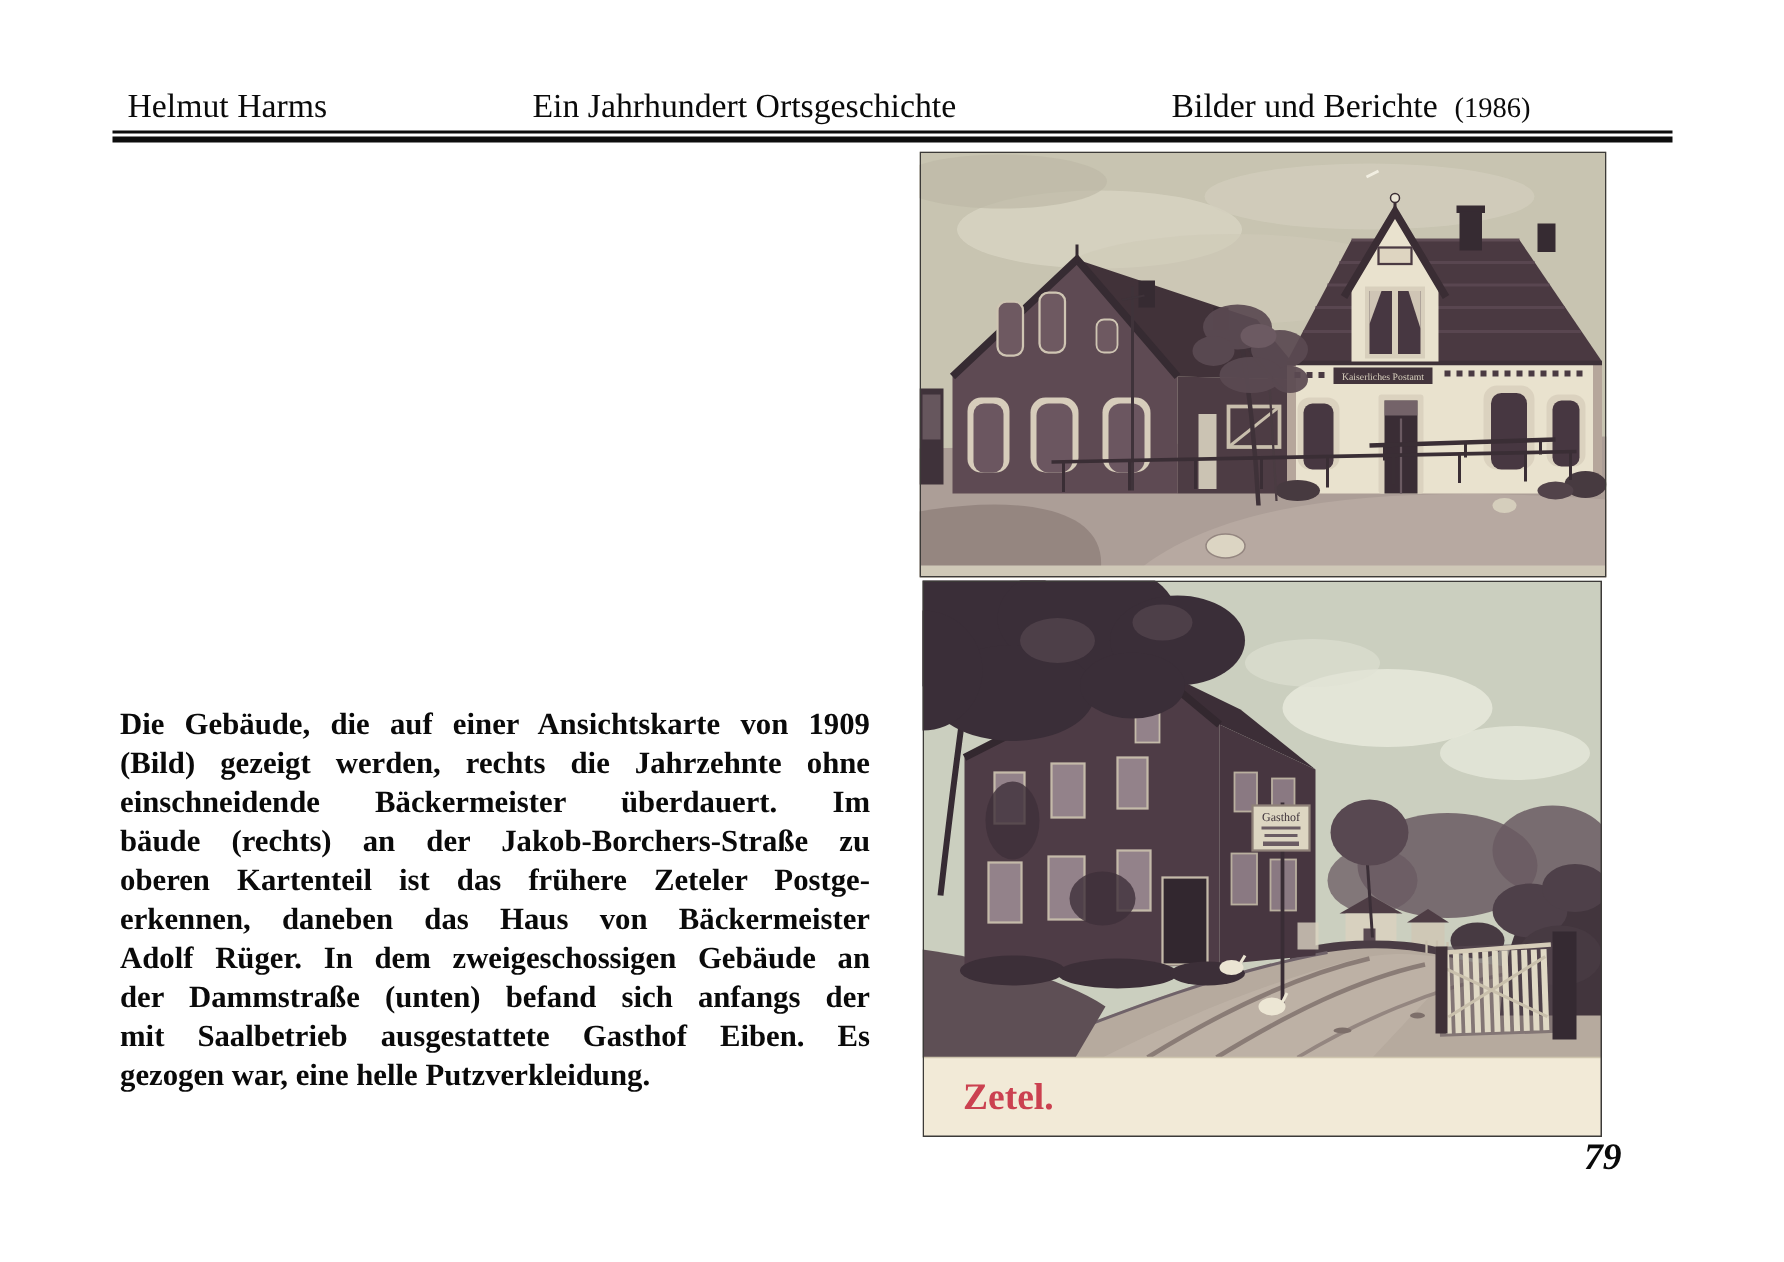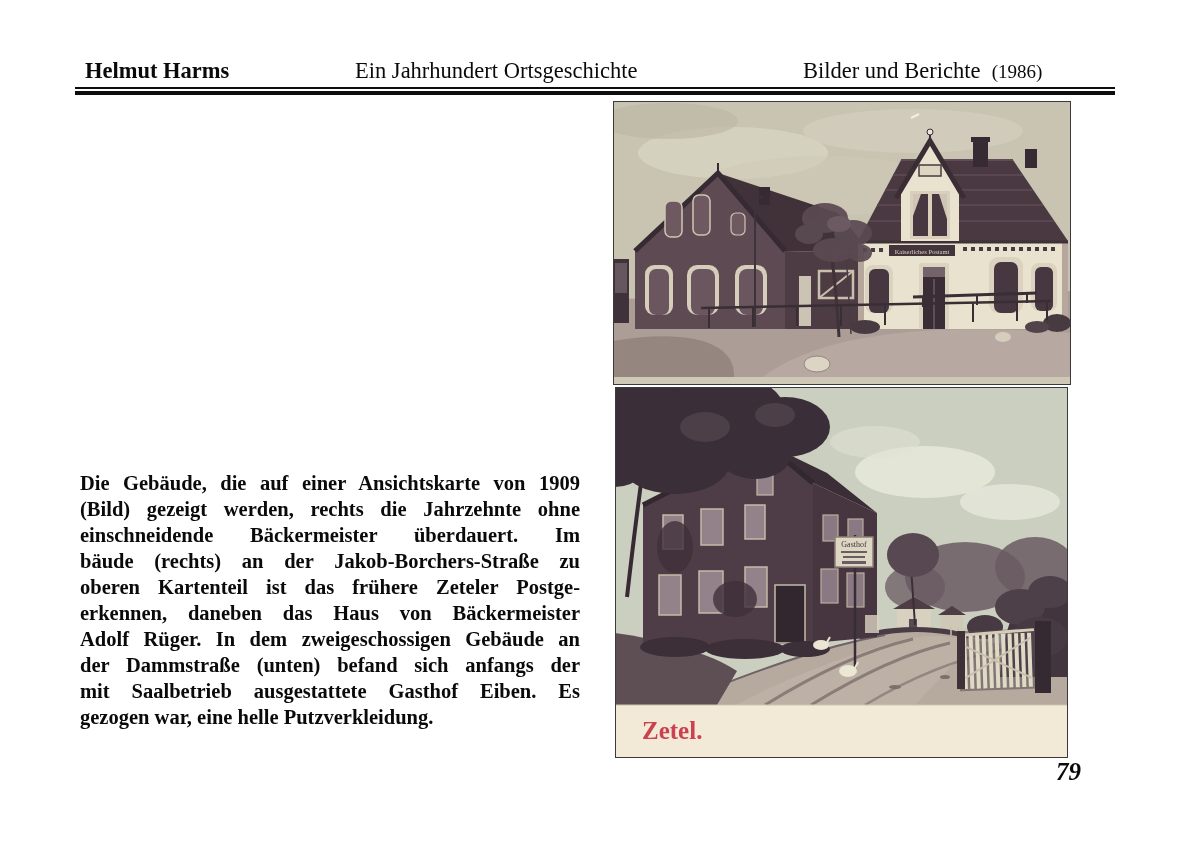--- a/index.html
+++ b/index.html
@@ -3,23 +3,23 @@
 <meta charset="utf-8">
 <style>
   html,body{margin:0;padding:0;}
   body{
     width:1189px;height:841px;position:relative;overflow:hidden;
     background:#ffffff;color:#0a0a0a;
     font-family:"Liberation Serif", serif;
   }
   
   .hdr{position:absolute;top:58px;font-size:22.5px;white-space:nowrap;}
-  #hdr-author{left:85px;font-weight:bold;}
+  #hdr-author{left:85px;}
   #hdr-title{left:355px;}
-  #hdr-edition{left:803px;text-align:center;}
+  #hdr-edition{left:781px;text-align:center;}
   .year{font-size:19px;}
   .rule-thin{position:absolute;left:75px;top:87px;width:1040px;height:2px;background:#0d0d0d;}
   .rule-thick{position:absolute;left:75px;top:91px;width:1040px;height:4px;background:#0d0d0d;}
   
   .para{
     position:absolute;left:80px;top:470px;width:500px;
     font-weight:bold;font-size:20.5px;line-height:26px;overflow:hidden;
   }
   .pline{text-align:justify;text-align-last:justify;}
   .pline-last{text-align-last:left;}

